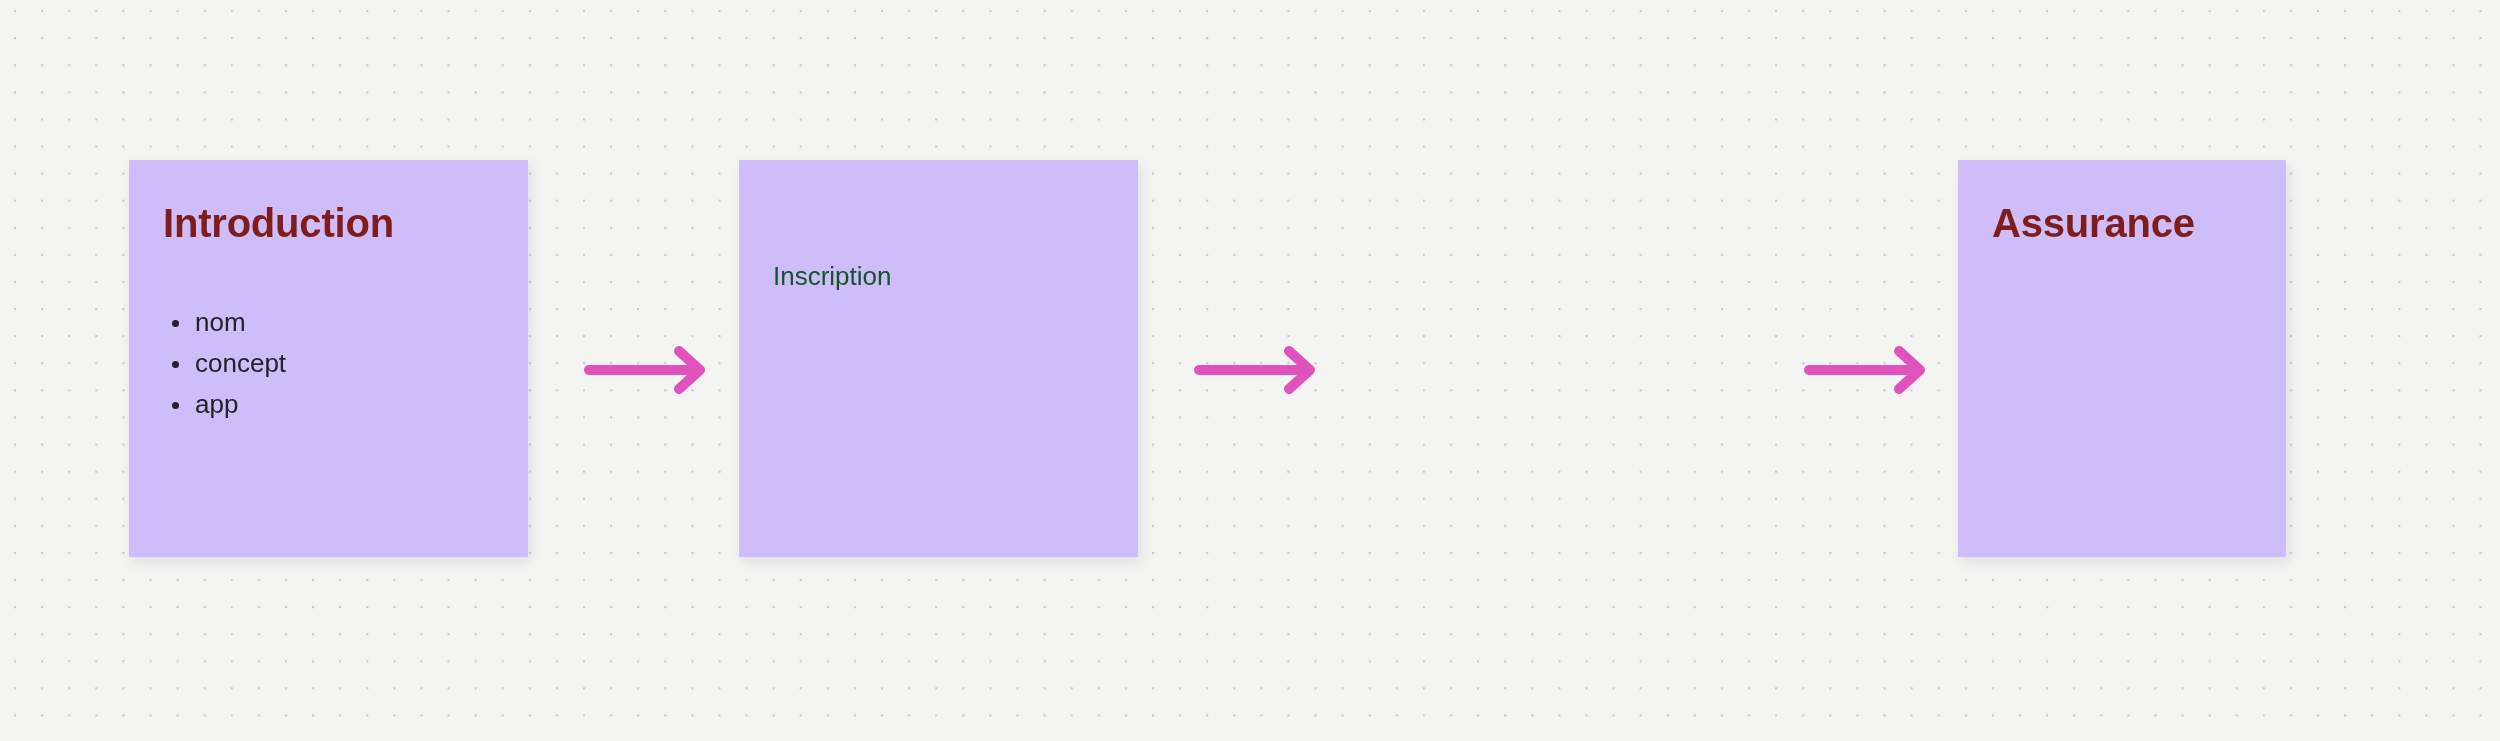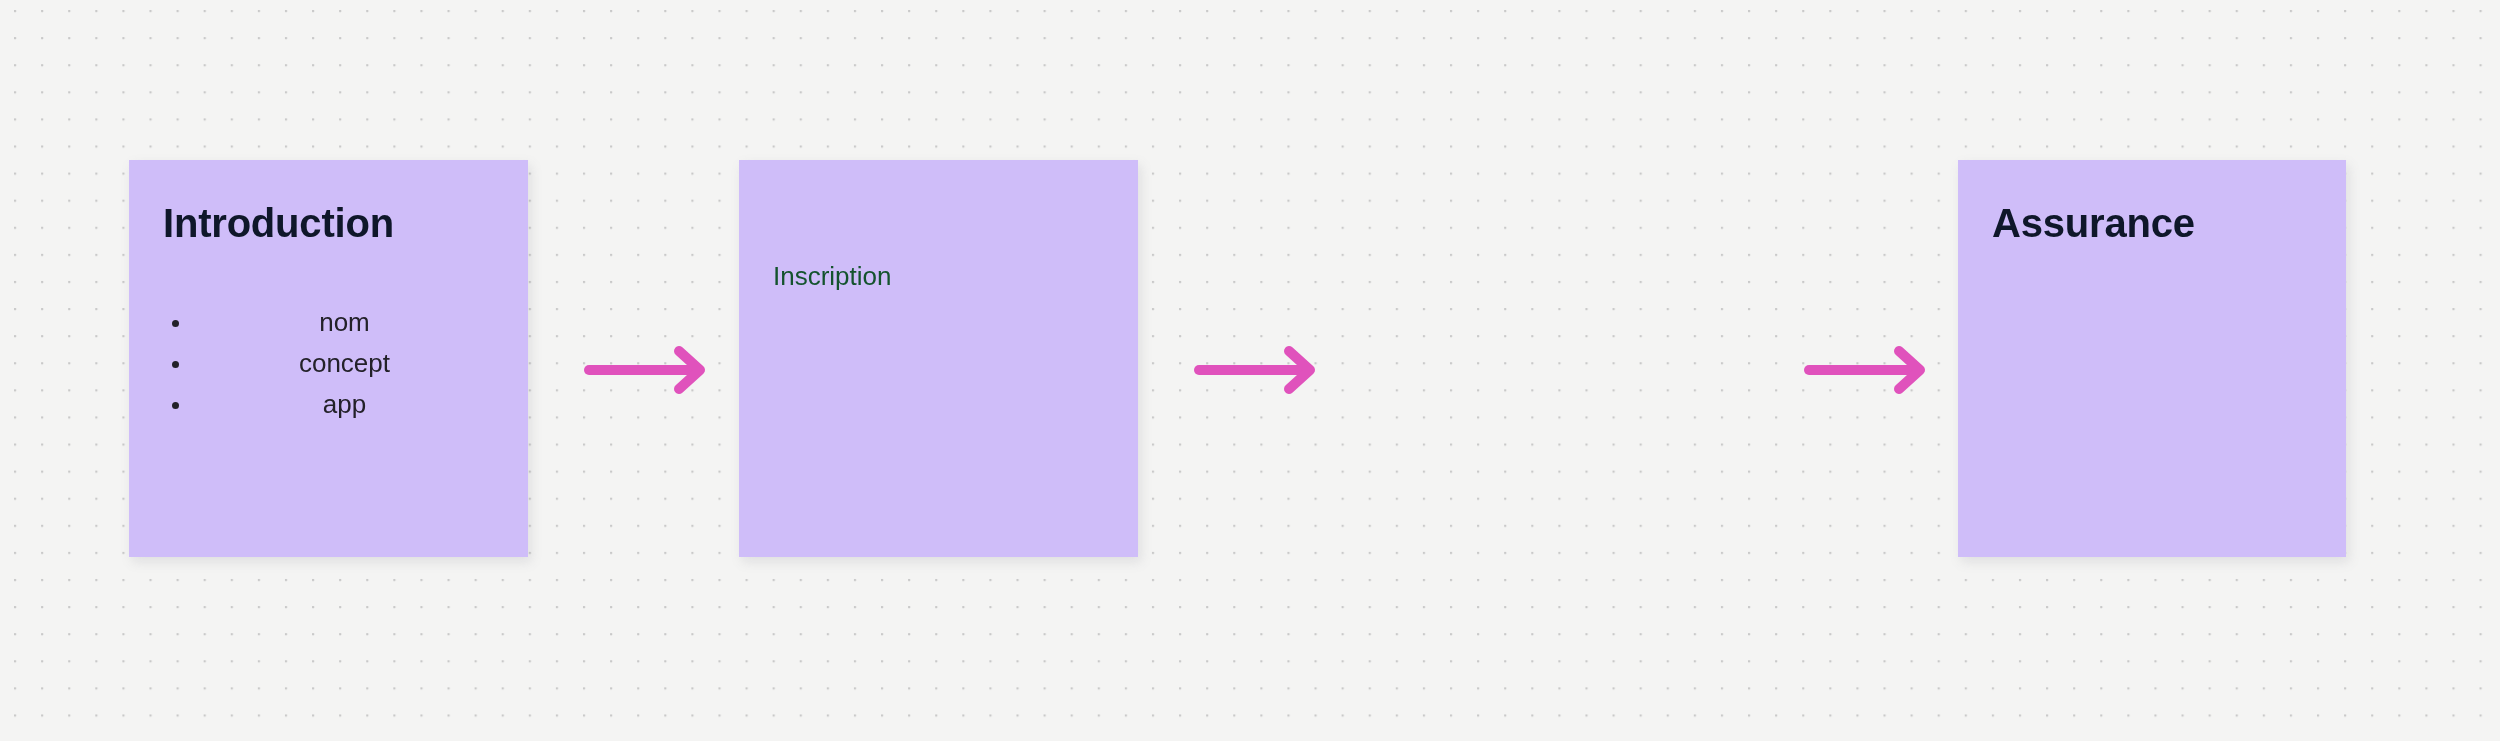--- a/index.html
+++ b/index.html
@@ -38,42 +38,41 @@
     width: 399px;
     height: 397px;
     background: #cfbdf9;
     box-sizing: border-box;
     padding: 40px 34px 0 34px;
     box-shadow: 3px 5px 11px rgba(120, 120, 130, 0.16);
   }
   .card-1 { left: 129px; }
   .card-2 { left: 739px; }
   .card-3 { left: 1348px; }
-  .card-4 { left: 1958px; width: 388px; }
+  .card-4 { left: 1958px; width: 328px; }
 
   .card-title {
     font-size: 40px;
     font-weight: bold;
-    color: #0f172a;
+    color: #7f1d1d;
     letter-spacing: -0.2px;
     line-height: 46px;
     margin: 0;
     padding: 0;
     white-space: nowrap;
   }
 
   .card-body {
     margin-top: 56px;
   }
 
   ul.bullet-list {
     margin: 0;
     padding: 0 0 0 32px;
     list-style: none;
-    text-align: center;
   }
   ul.bullet-list li {
     position: relative;
     font-size: 26px;
     line-height: 41px;
     color: #232129;
     white-space: nowrap;
   }
   ul.bullet-list li::before {
     content: "";

